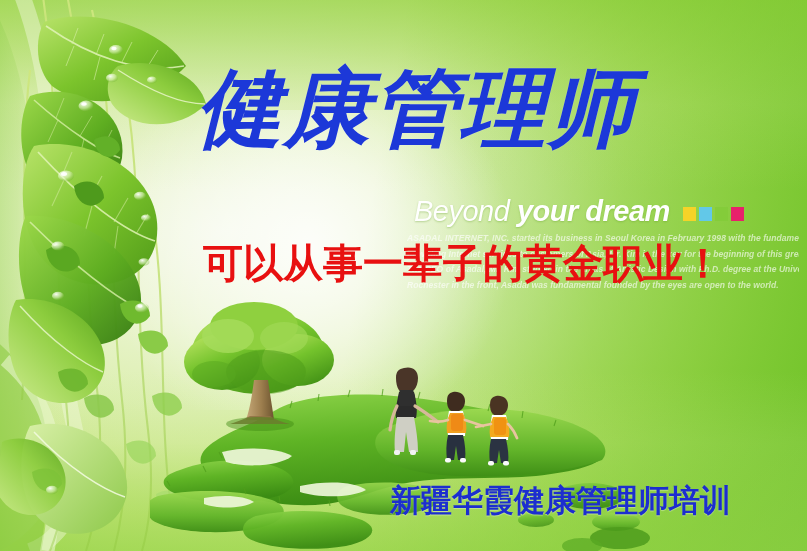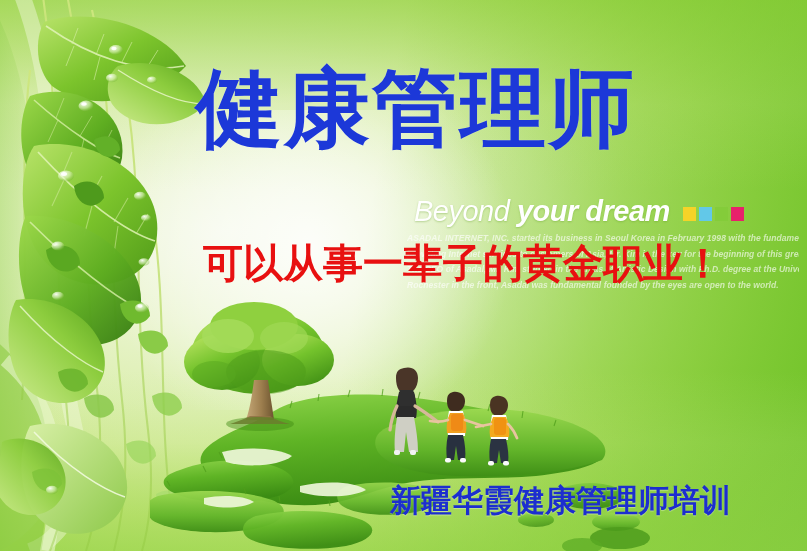--- a/index.html
+++ b/index.html
@@ -43,20 +43,21 @@
   .title-main{
     position:absolute;left:196px;top:53px;
     width:490px;height:110px;
     color:#1c38d8;
     font-family:"DejaVu Serif","Liberation Serif",serif;
     font-size:86px;line-height:110px;
     font-weight:700;
     letter-spacing:2px;
     white-space:nowrap;
     text-shadow:0 0 1px rgba(255,255,255,0.5);
+    font-style:italic;
   }
 
   .beyond{
     position:absolute;left:414px;top:196px;
     font-size:29px;line-height:30px;
     font-style:italic;
     color:#ffffff;
     white-space:nowrap;
     letter-spacing:-0.5px;
     text-shadow:0 1px 2px rgba(90,150,30,0.35);

